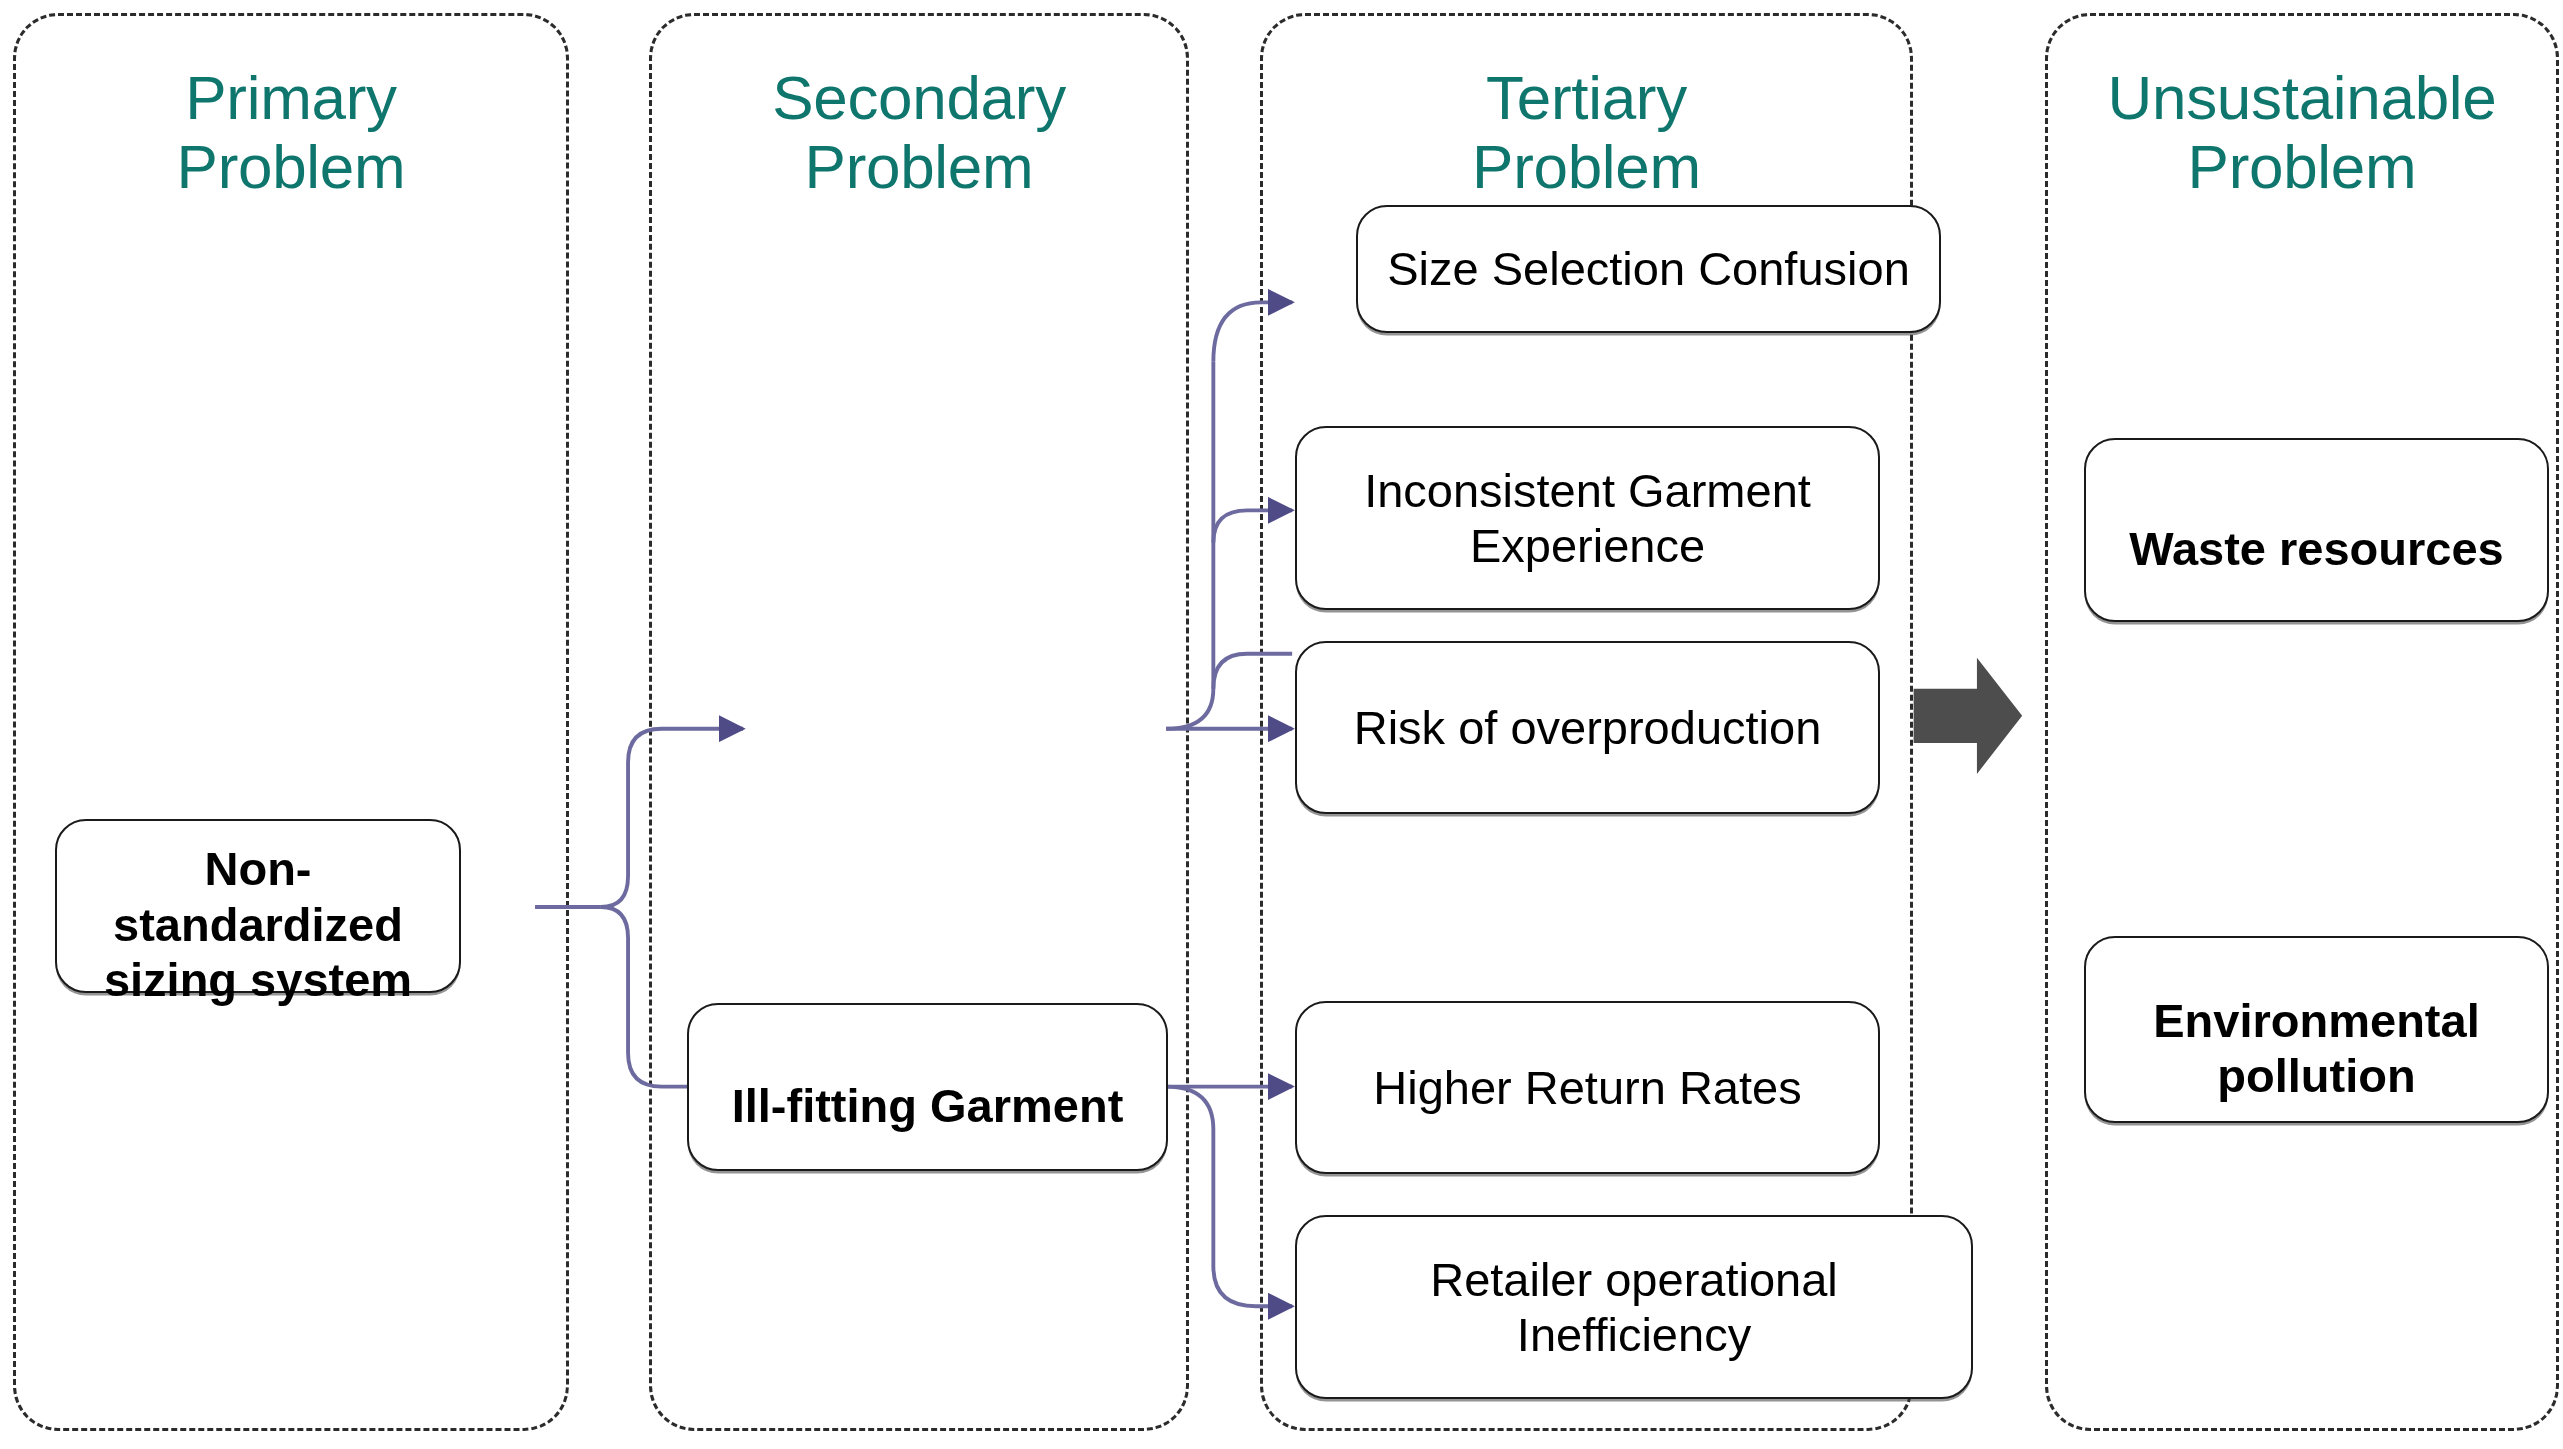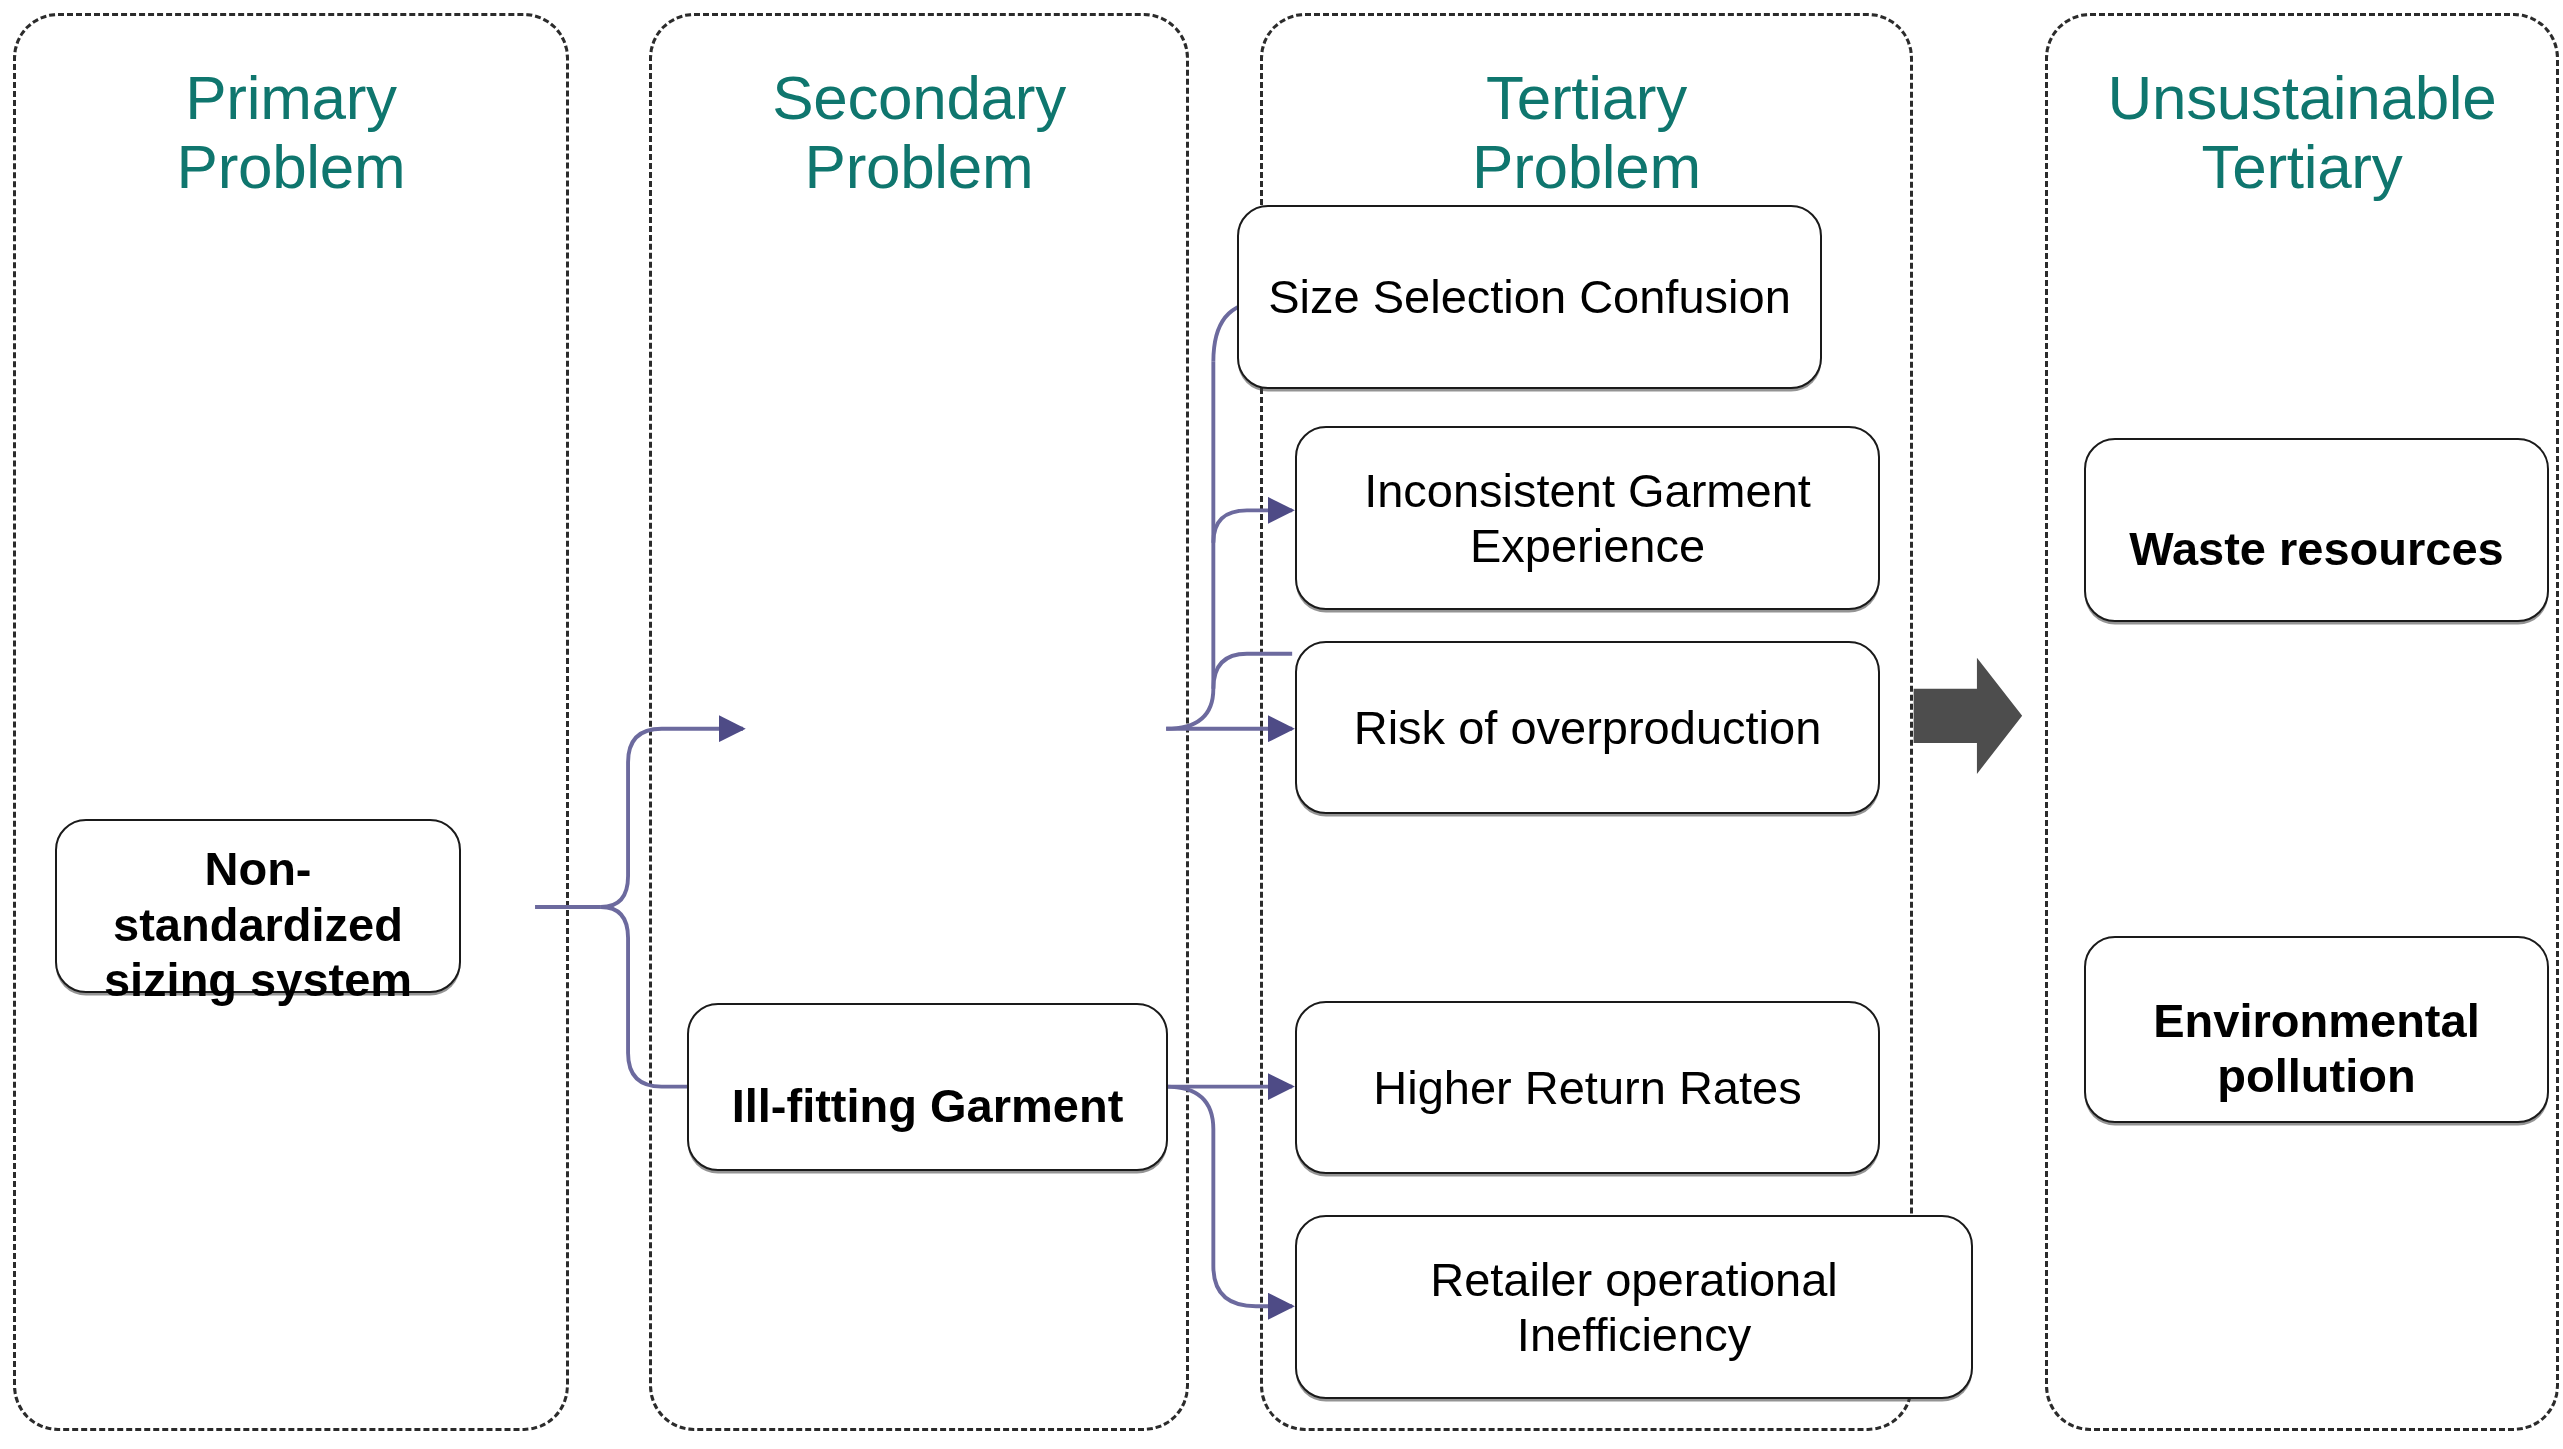--- a/index.html
+++ b/index.html
@@ -95,21 +95,21 @@
 Problem</div>
   </div>
 
   <div class="panel" style="left:1260px; top:13px; width:653px; height:1418px;">
     <div class="panel-title" style="top:39px;">Tertiary
 Problem</div>
   </div>
 
   <div class="panel" style="left:2045px; top:13px; width:514px; height:1418px;">
     <div class="panel-title" style="top:39px;">Unsustainable
-Tertiary</div>
+Problem</div>
   </div>
 
   <svg id="links" viewBox="0 0 3967 2243" xmlns="http://www.w3.org/2000/svg">
     <defs>
       <marker id="ah" viewBox="0 0 10 10" refX="9" refY="5" markerWidth="7" markerHeight="7" orient="auto-start-reverse">
         <path d="M 0 0 L 10 5 L 0 10 z" class="arrowhead"></path>
       </marker>
     </defs>
 
     <path class="link" d="M 828 1404 L 930 1404"></path>
@@ -136,21 +136,21 @@
   <div class="node bold" style="left:55px; top:819px; width:406px; height:174px; font-size:47px;">
     <span>Non-standardized
 sizing system</span>
   </div>
 
 
   <div class="node bold" style="left:687px; top:1003px; width:481px; height:168px; font-size:47px;">
     <span>Ill-fitting Garment</span>
   </div>
 
-  <div class="node regular" style="left:1237px; top:205px; width:585px; height:184px; font-size:47px;">
+  <div class="node regular" style="left:1356px; top:205px; width:585px; height:128px; font-size:47px;">
     <span>Size Selection Confusion</span>
   </div>
 
   <div class="node regular" style="left:1295px; top:426px; width:585px; height:184px; font-size:47px;">
     <span>Inconsistent Garment
 Experience</span>
   </div>
 
   <div class="node regular" style="left:1295px; top:641px; width:585px; height:173px; font-size:47px;">
     <span>Risk of overproduction</span>

